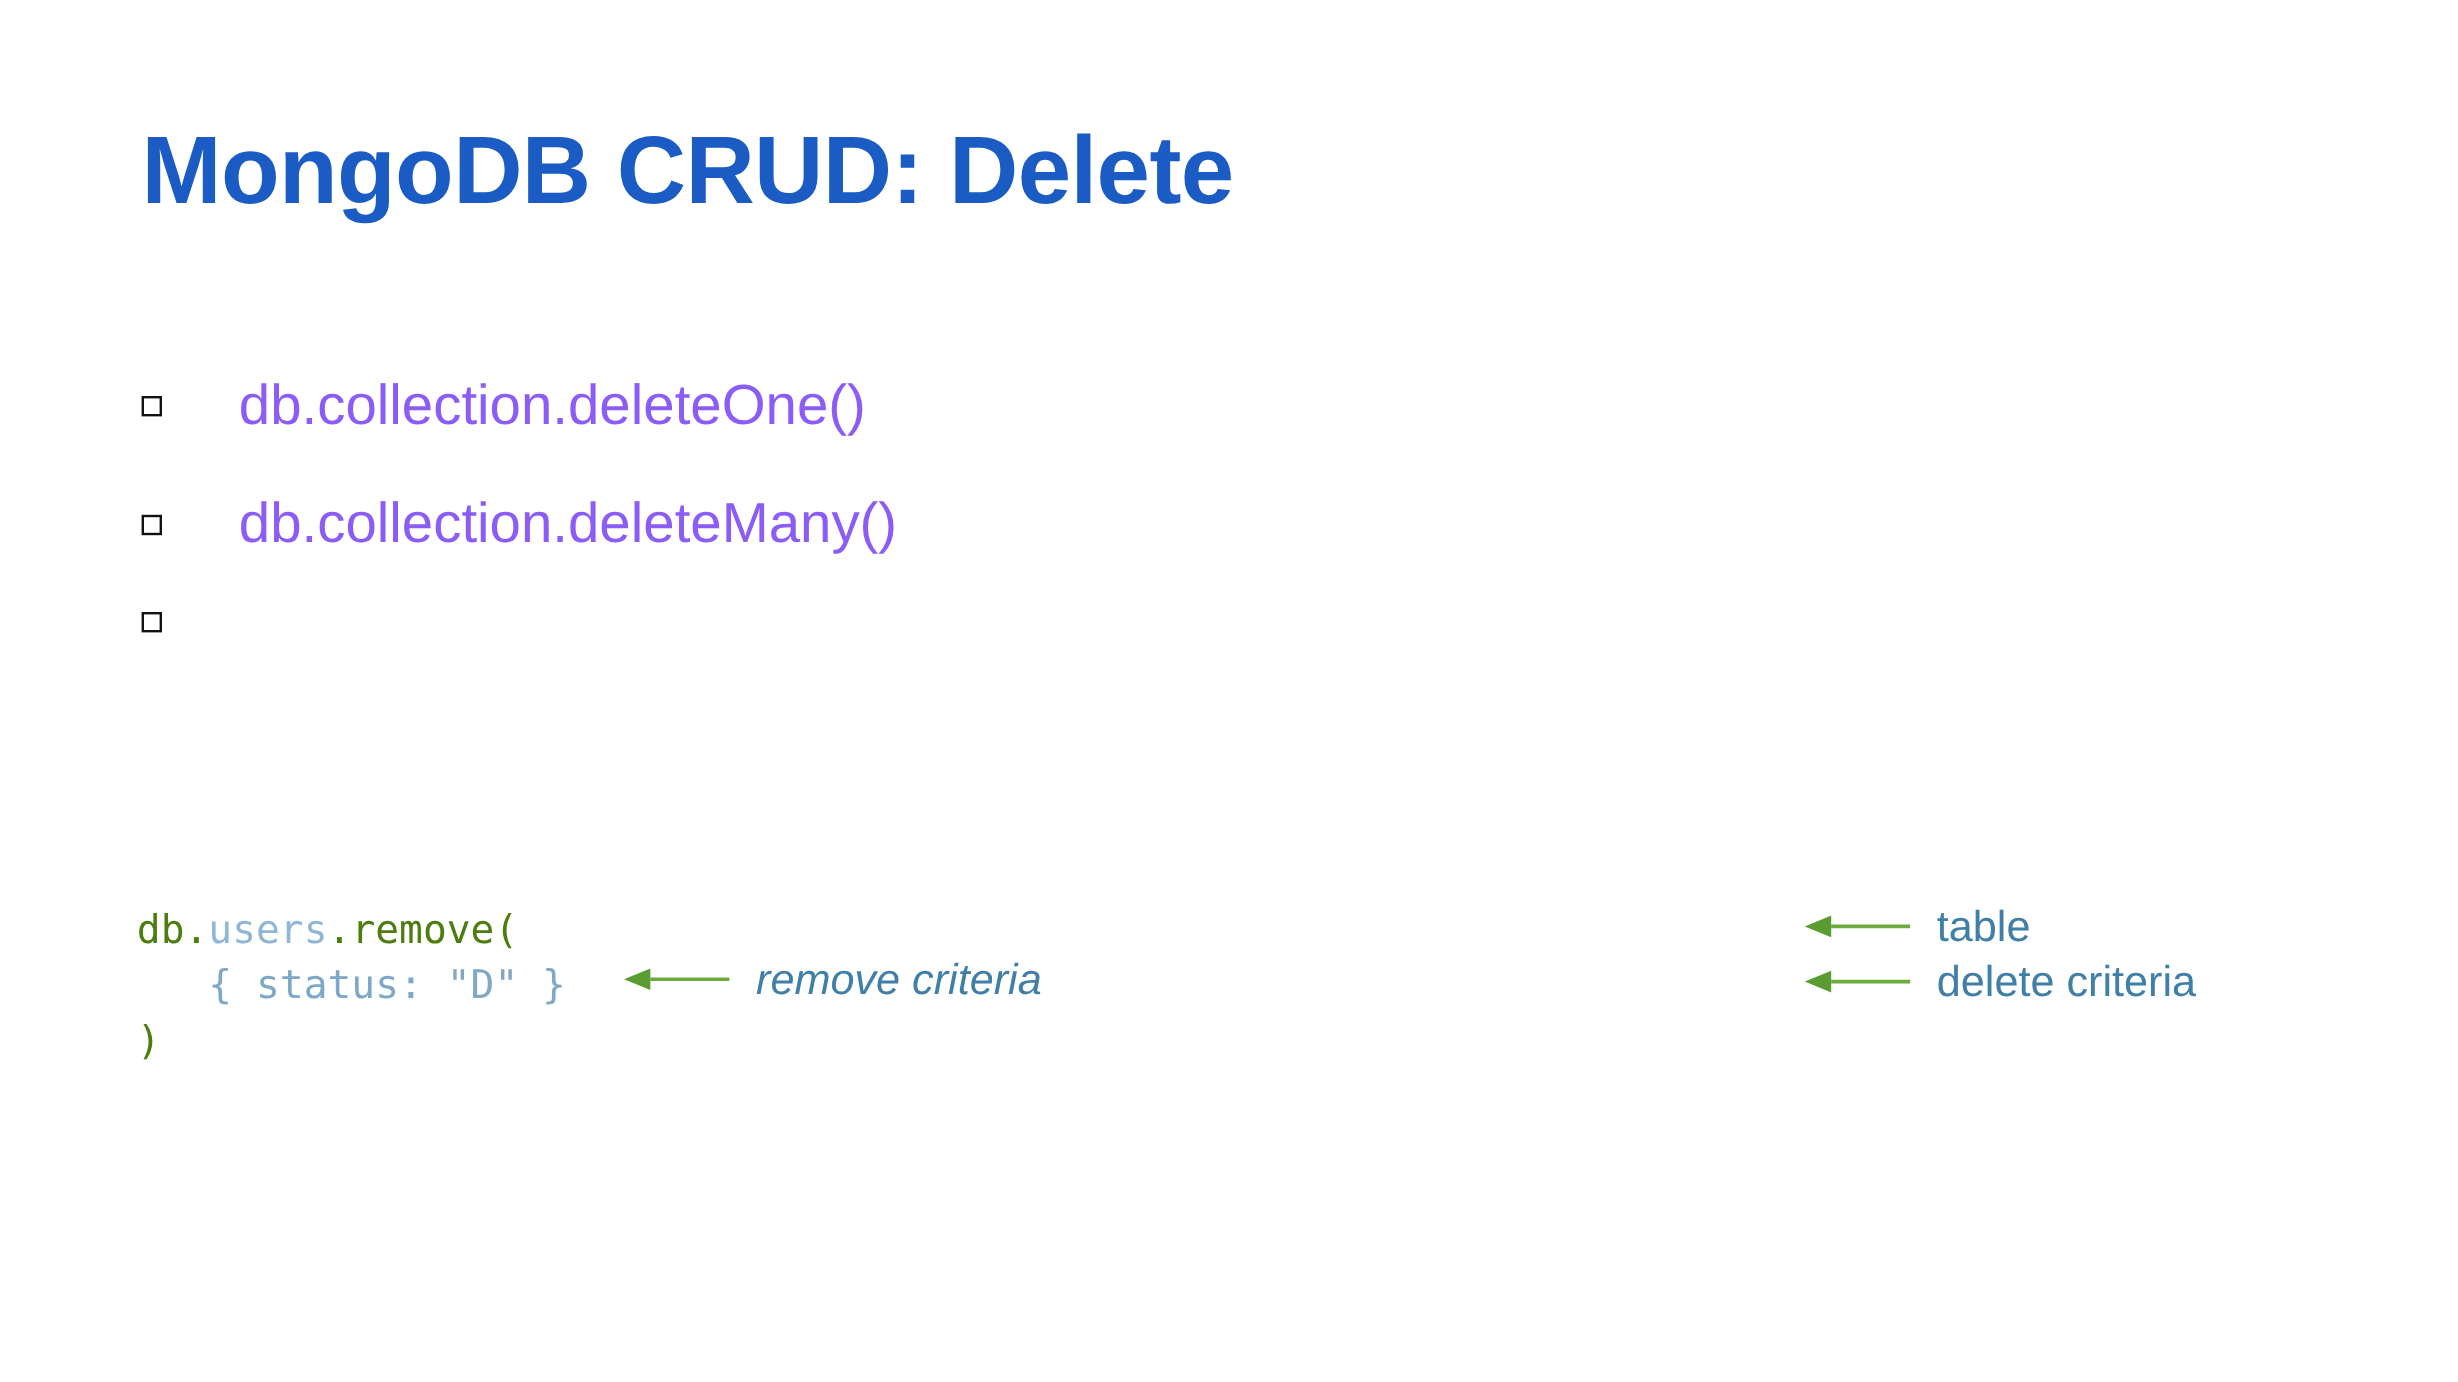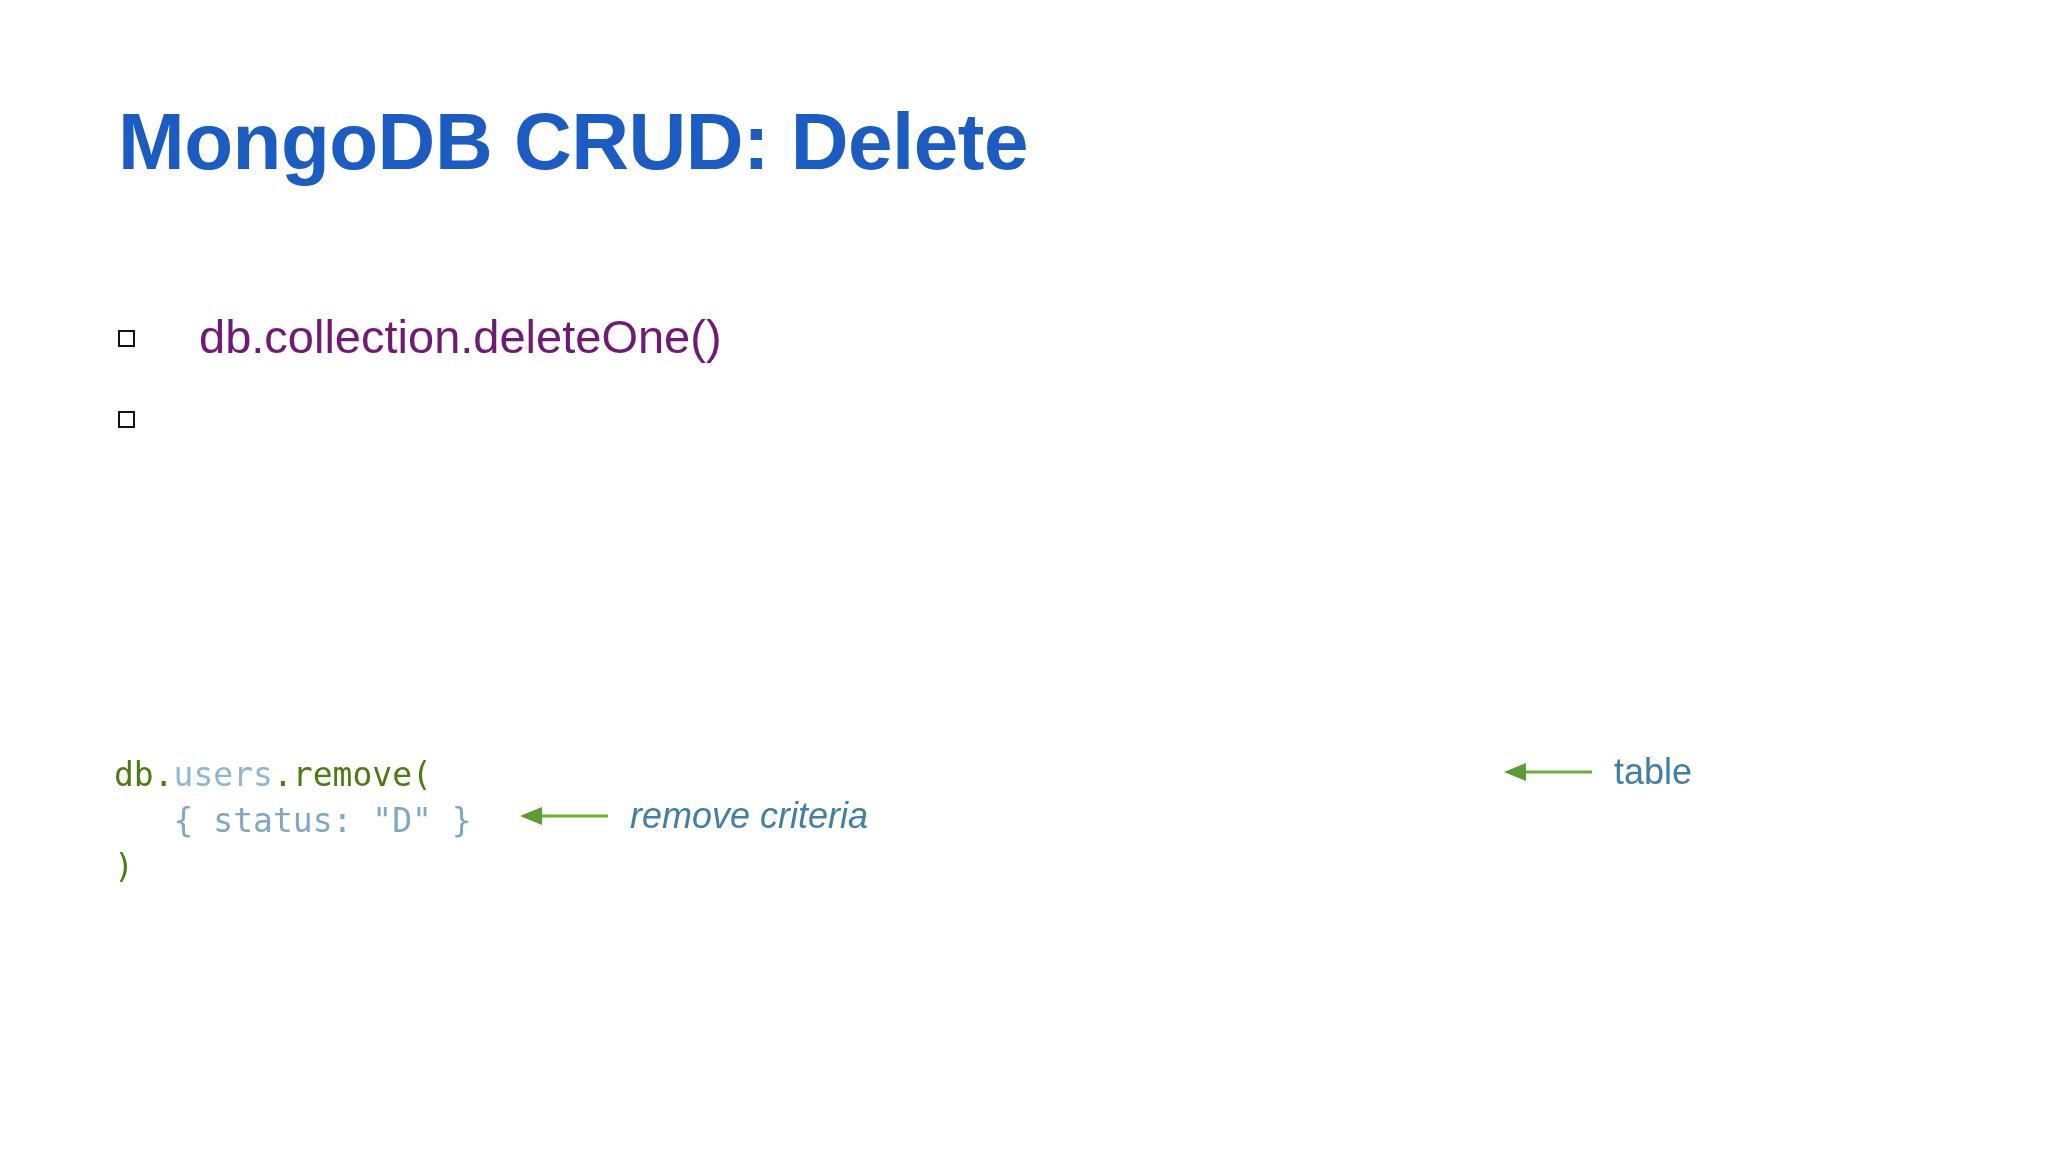--- a/index.html
+++ b/index.html
@@ -61,21 +61,21 @@
     display: inline-block;
     width: 17px;
     height: 17px;
     border: 2.5px solid #111111;
     background: #ffffff;
     box-sizing: border-box;
   }
   .bullet-text {
     margin-left: 59px;
     font-size: 47px;
-    color: #701a75;
+    color: #8b5cf6;
     line-height: 1;
     white-space: nowrap;
     font-weight: normal;
   }
 
   
   .code-area {
     position: absolute;
     left: 0;
     top: 660px;
@@ -132,20 +132,24 @@
 
   <div class="slide-title">MongoDB CRUD: Delete</div>
 
   <div class="bullet-list">
 
     <div class="bullet-item">
       <span class="bullet-marker"><span class="sq"></span></span>
       <span class="bullet-text">db.collection.deleteOne()</span>
     </div>
 
+    <div class="bullet-item">
+      <span class="bullet-marker"><span class="sq"></span></span>
+      <span class="bullet-text">db.collection.deleteMany()</span>
+    </div>
 
     <div class="bullet-item">
       <span class="bullet-marker"><span class="sq"></span></span>
     </div>
 
   </div>
 
   <div class="code-area">
 
     <div class="code-block mongo"><span class="tok-dark">db.</span><span class="tok-ident">users</span><span class="tok-dark">.remove(</span>
@@ -165,14 +169,21 @@
   </div>
 
   <div class="annot annot-table">
     <svg class="arrow" viewBox="0 0 92 22">
       <line x1="92" y1="11" x2="26" y2="11" stroke="#6aab3c" stroke-width="3"></line>
       <polygon points="26,2 26,20 4,11" fill="#5a9c31"></polygon>
     </svg>
     <span class="label">table</span>
   </div>
 
+  <div class="annot annot-delete-criteria">
+    <svg class="arrow" viewBox="0 0 92 22">
+      <line x1="92" y1="11" x2="26" y2="11" stroke="#6aab3c" stroke-width="3"></line>
+      <polygon points="26,2 26,20 4,11" fill="#5a9c31"></polygon>
+    </svg>
+    <span class="label">delete criteria</span>
+  </div>
 
 </div>
 
 </body></html>

